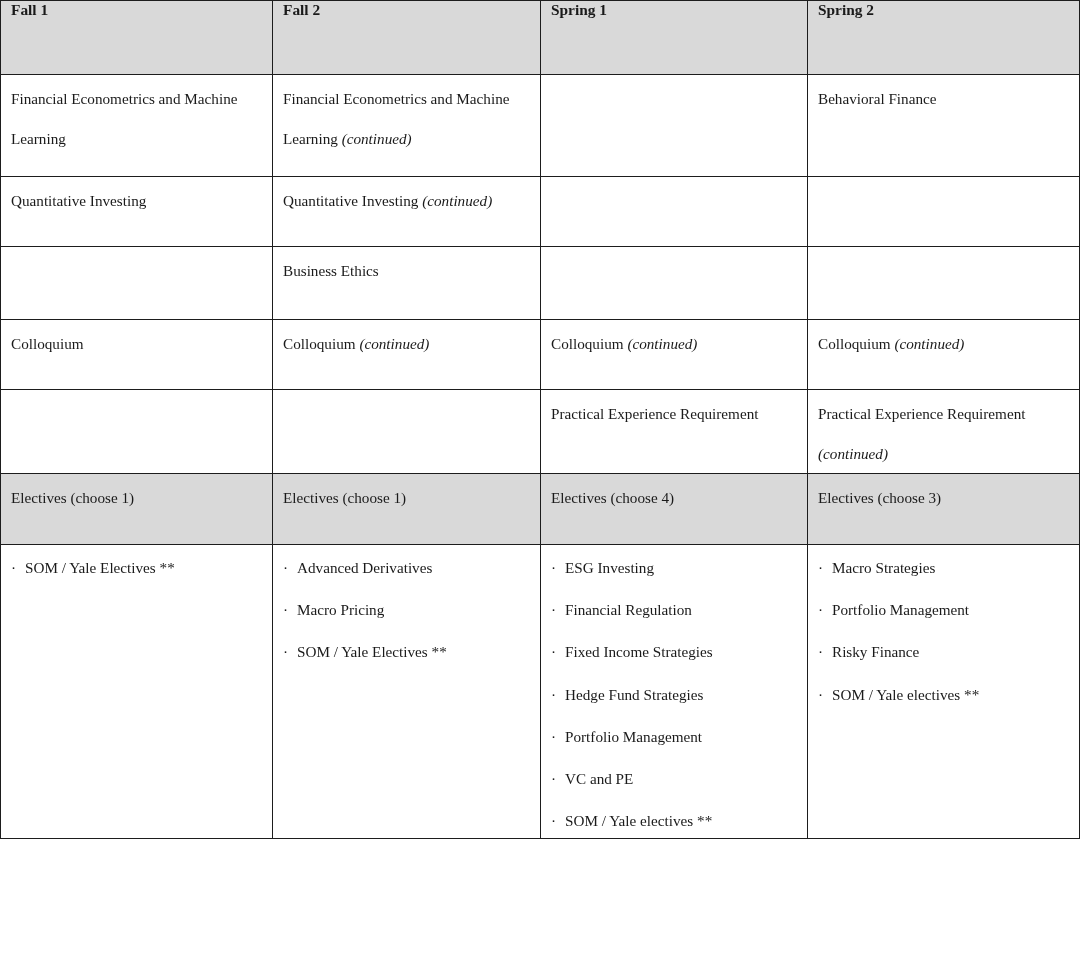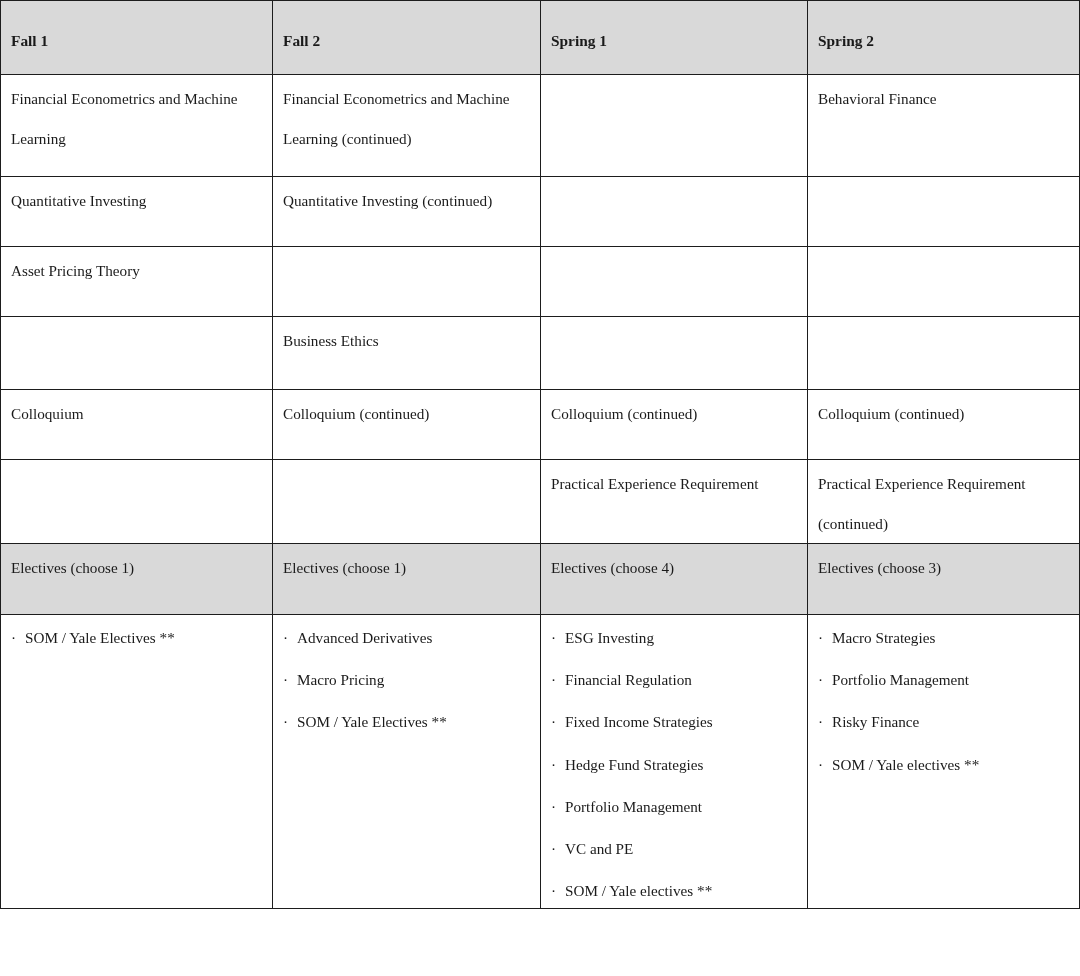--- a/index.html
+++ b/index.html
@@ -38,21 +38,21 @@
     font-weight: normal;
     font-size: 15.2px;
     line-height: 1.0;
   }
 
   .curriculum-table thead th {
     background: #d9d9d9;
     font-weight: bold;
     height: 74px;
     box-sizing: border-box;
-    padding-top: 32px;
+    padding-top: 1px;
     font-size: 15.4px;
   }
 
   tr.row-courseA td { height: 102px; box-sizing: border-box; }
   tr.row-courseB td { height: 70px;  box-sizing: border-box; }
   tr.row-courseC td { height: 70px;  box-sizing: border-box; }
   tr.row-courseD td { height: 73px;  box-sizing: border-box; }
   tr.row-colloquium td { height: 70px; box-sizing: border-box; }
   tr.row-practical td { height: 84px; box-sizing: border-box; }
   tr.row-electives-head td {
@@ -66,20 +66,21 @@
     padding-top: 15px;
   }
 
   .cell-line {
     display: block;
     margin: 0 0 25px 0;
   }
   .cell-line:last-child { margin-bottom: 0; }
 
   .cont {
+    font-style: italic;
     margin-top: 25px;
   }
 
   ul.elective-list {
     list-style: none;
     margin: 0;
     padding: 0;
   }
   ul.elective-list li {
     margin: 0 0 27px 0;
@@ -138,34 +139,20 @@
         <td>
           <span class="cell-line"><span>Quantitative Investing</span><span class="cont"> (continued)</span></span>
         </td>
         <td>
           <span class="empty-cell">&nbsp;</span>
         </td>
         <td>
           <span class="empty-cell">&nbsp;</span>
         </td>
       </tr>
-    <tr class="row-courseC">
-        <td>
-          <span class="cell-line"><span>Asset Pricing Theory</span></span>
-        </td>
-        <td>
-          <span class="empty-cell">&nbsp;</span>
-        </td>
-        <td>
-          <span class="empty-cell">&nbsp;</span>
-        </td>
-        <td>
-          <span class="empty-cell">&nbsp;</span>
-        </td>
-      </tr>
     <tr class="row-courseD">
         <td>
           <span class="empty-cell">&nbsp;</span>
         </td>
         <td>
           <span class="cell-line"><span>Business Ethics</span></span>
         </td>
         <td>
           <span class="empty-cell">&nbsp;</span>
         </td>

